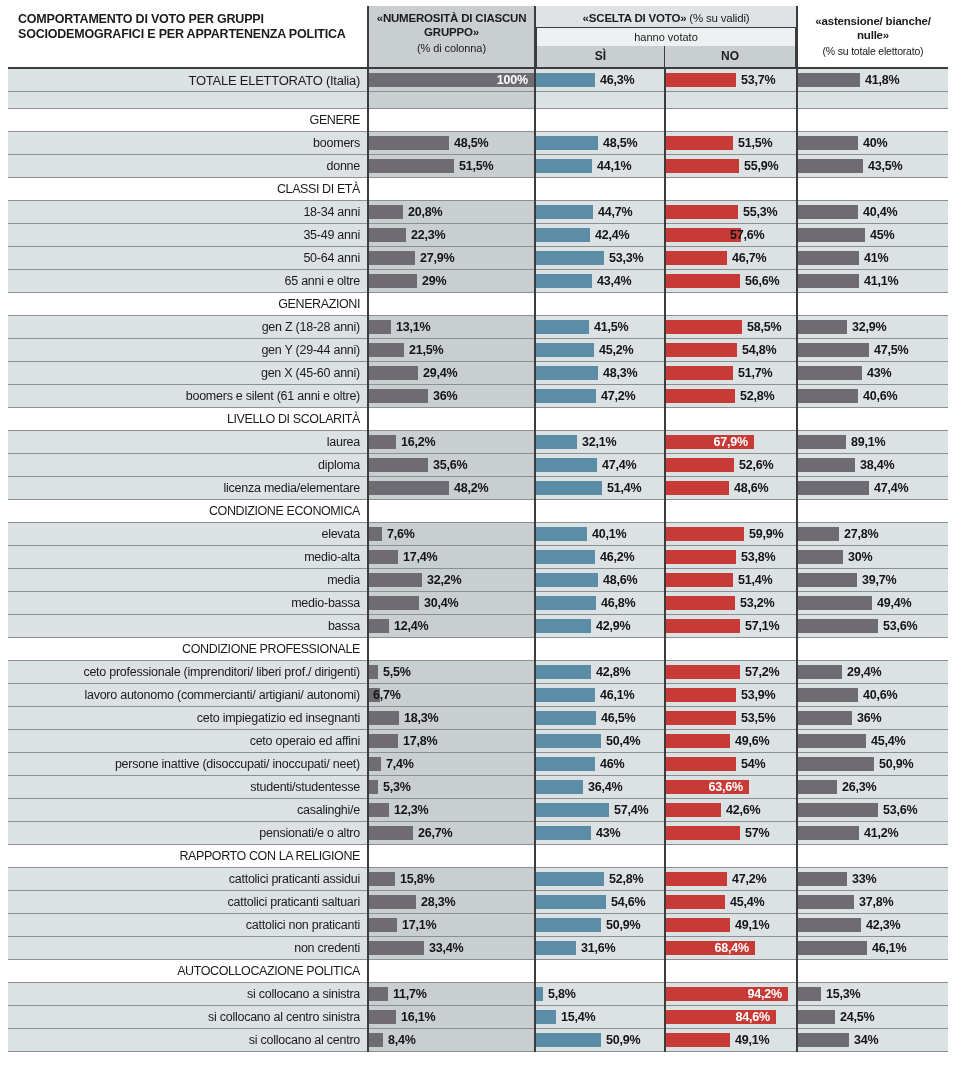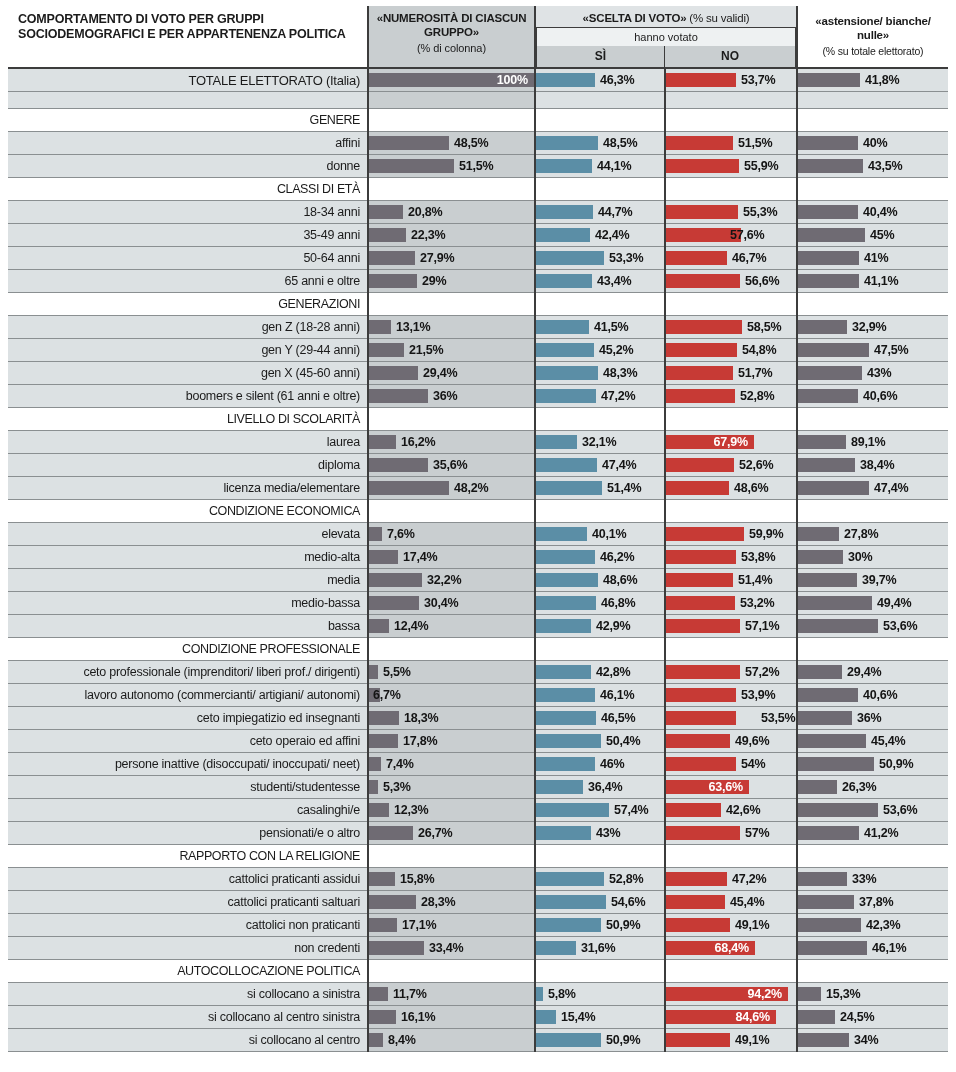--- a/index.html
+++ b/index.html
@@ -273,21 +273,21 @@
           <td class="c-astcell"></td>
         </tr>
         <tr class="secrow">
           <td class="lab">GENERE</td>
           <td class="cell c-numcell" style="background: rgb(255, 255, 255);"></td>
           <td class="cell c-sicell" style="background: rgb(255, 255, 255);"></td>
           <td class="cell c-nocell" style="background: rgb(255, 255, 255);"></td>
           <td class="cell c-astcell" style="background: rgb(255, 255, 255);"></td>
         </tr>
         <tr class="datarow">
-          <td class="lab">affini</td>
+          <td class="lab">boomers</td>
           <td class="cell c-numcell">
             <div class="barwrap">
               <div class="bar gray" style="width: 80px;"></div>
               <div class="val" style="left: 85px;">48,5%</div>
             </div>
           </td>
           <td class="cell c-sicell">
             <div class="barwrap">
               <div class="bar blue" style="width: 62px;"></div>
               <div class="val" style="left: 67px;">48,5%</div>
@@ -864,21 +864,21 @@
           </td>
           <td class="cell c-sicell">
             <div class="barwrap">
               <div class="bar blue" style="width: 60px;"></div>
               <div class="val" style="left: 65px;">46,5%</div>
             </div>
           </td>
           <td class="cell c-nocell">
             <div class="barwrap">
               <div class="bar red" style="width: 70px;"></div>
-              <div class="val" style="left: 75px; margin-left: 20px;">53,5%</div>
+              <div class="val" style="left: 75px;">53,5%</div>
             </div>
           </td>
           <td class="cell c-astcell">
             <div class="barwrap">
               <div class="bar gray" style="width: 54px;"></div>
               <div class="val" style="left: 59px;">36%</div>
             </div>
           </td>
         </tr>
         <tr class="datarow">

